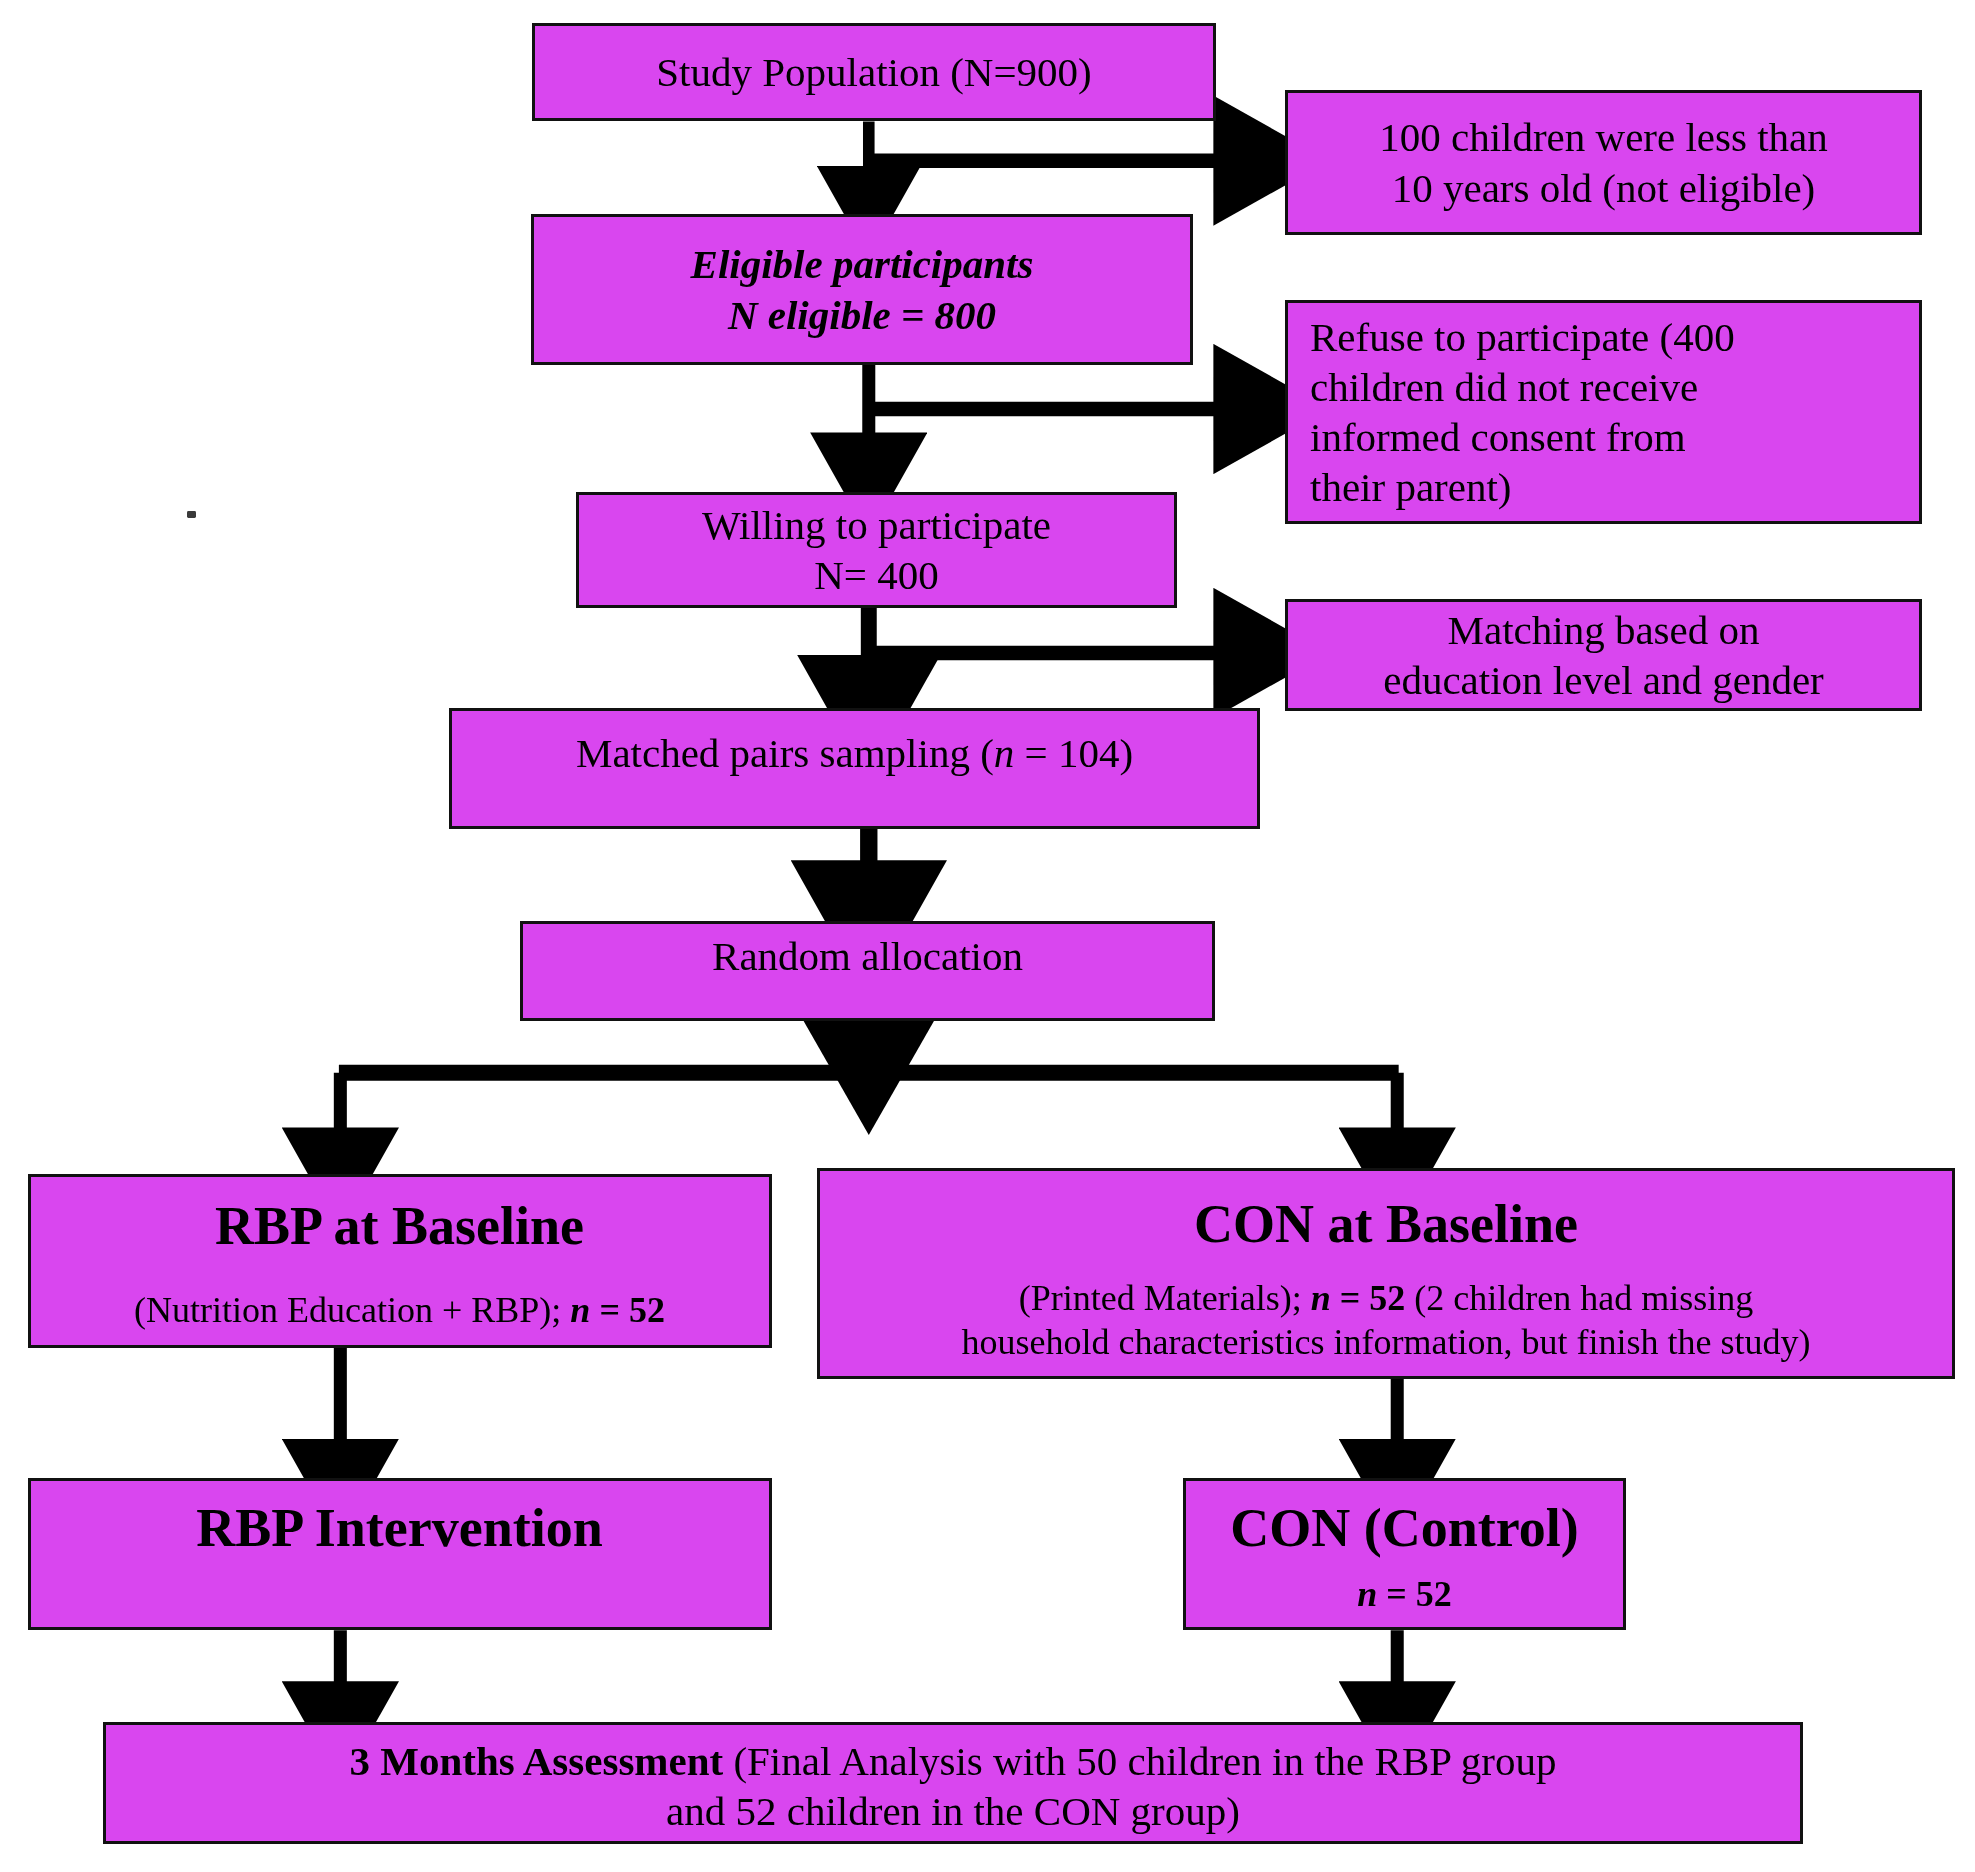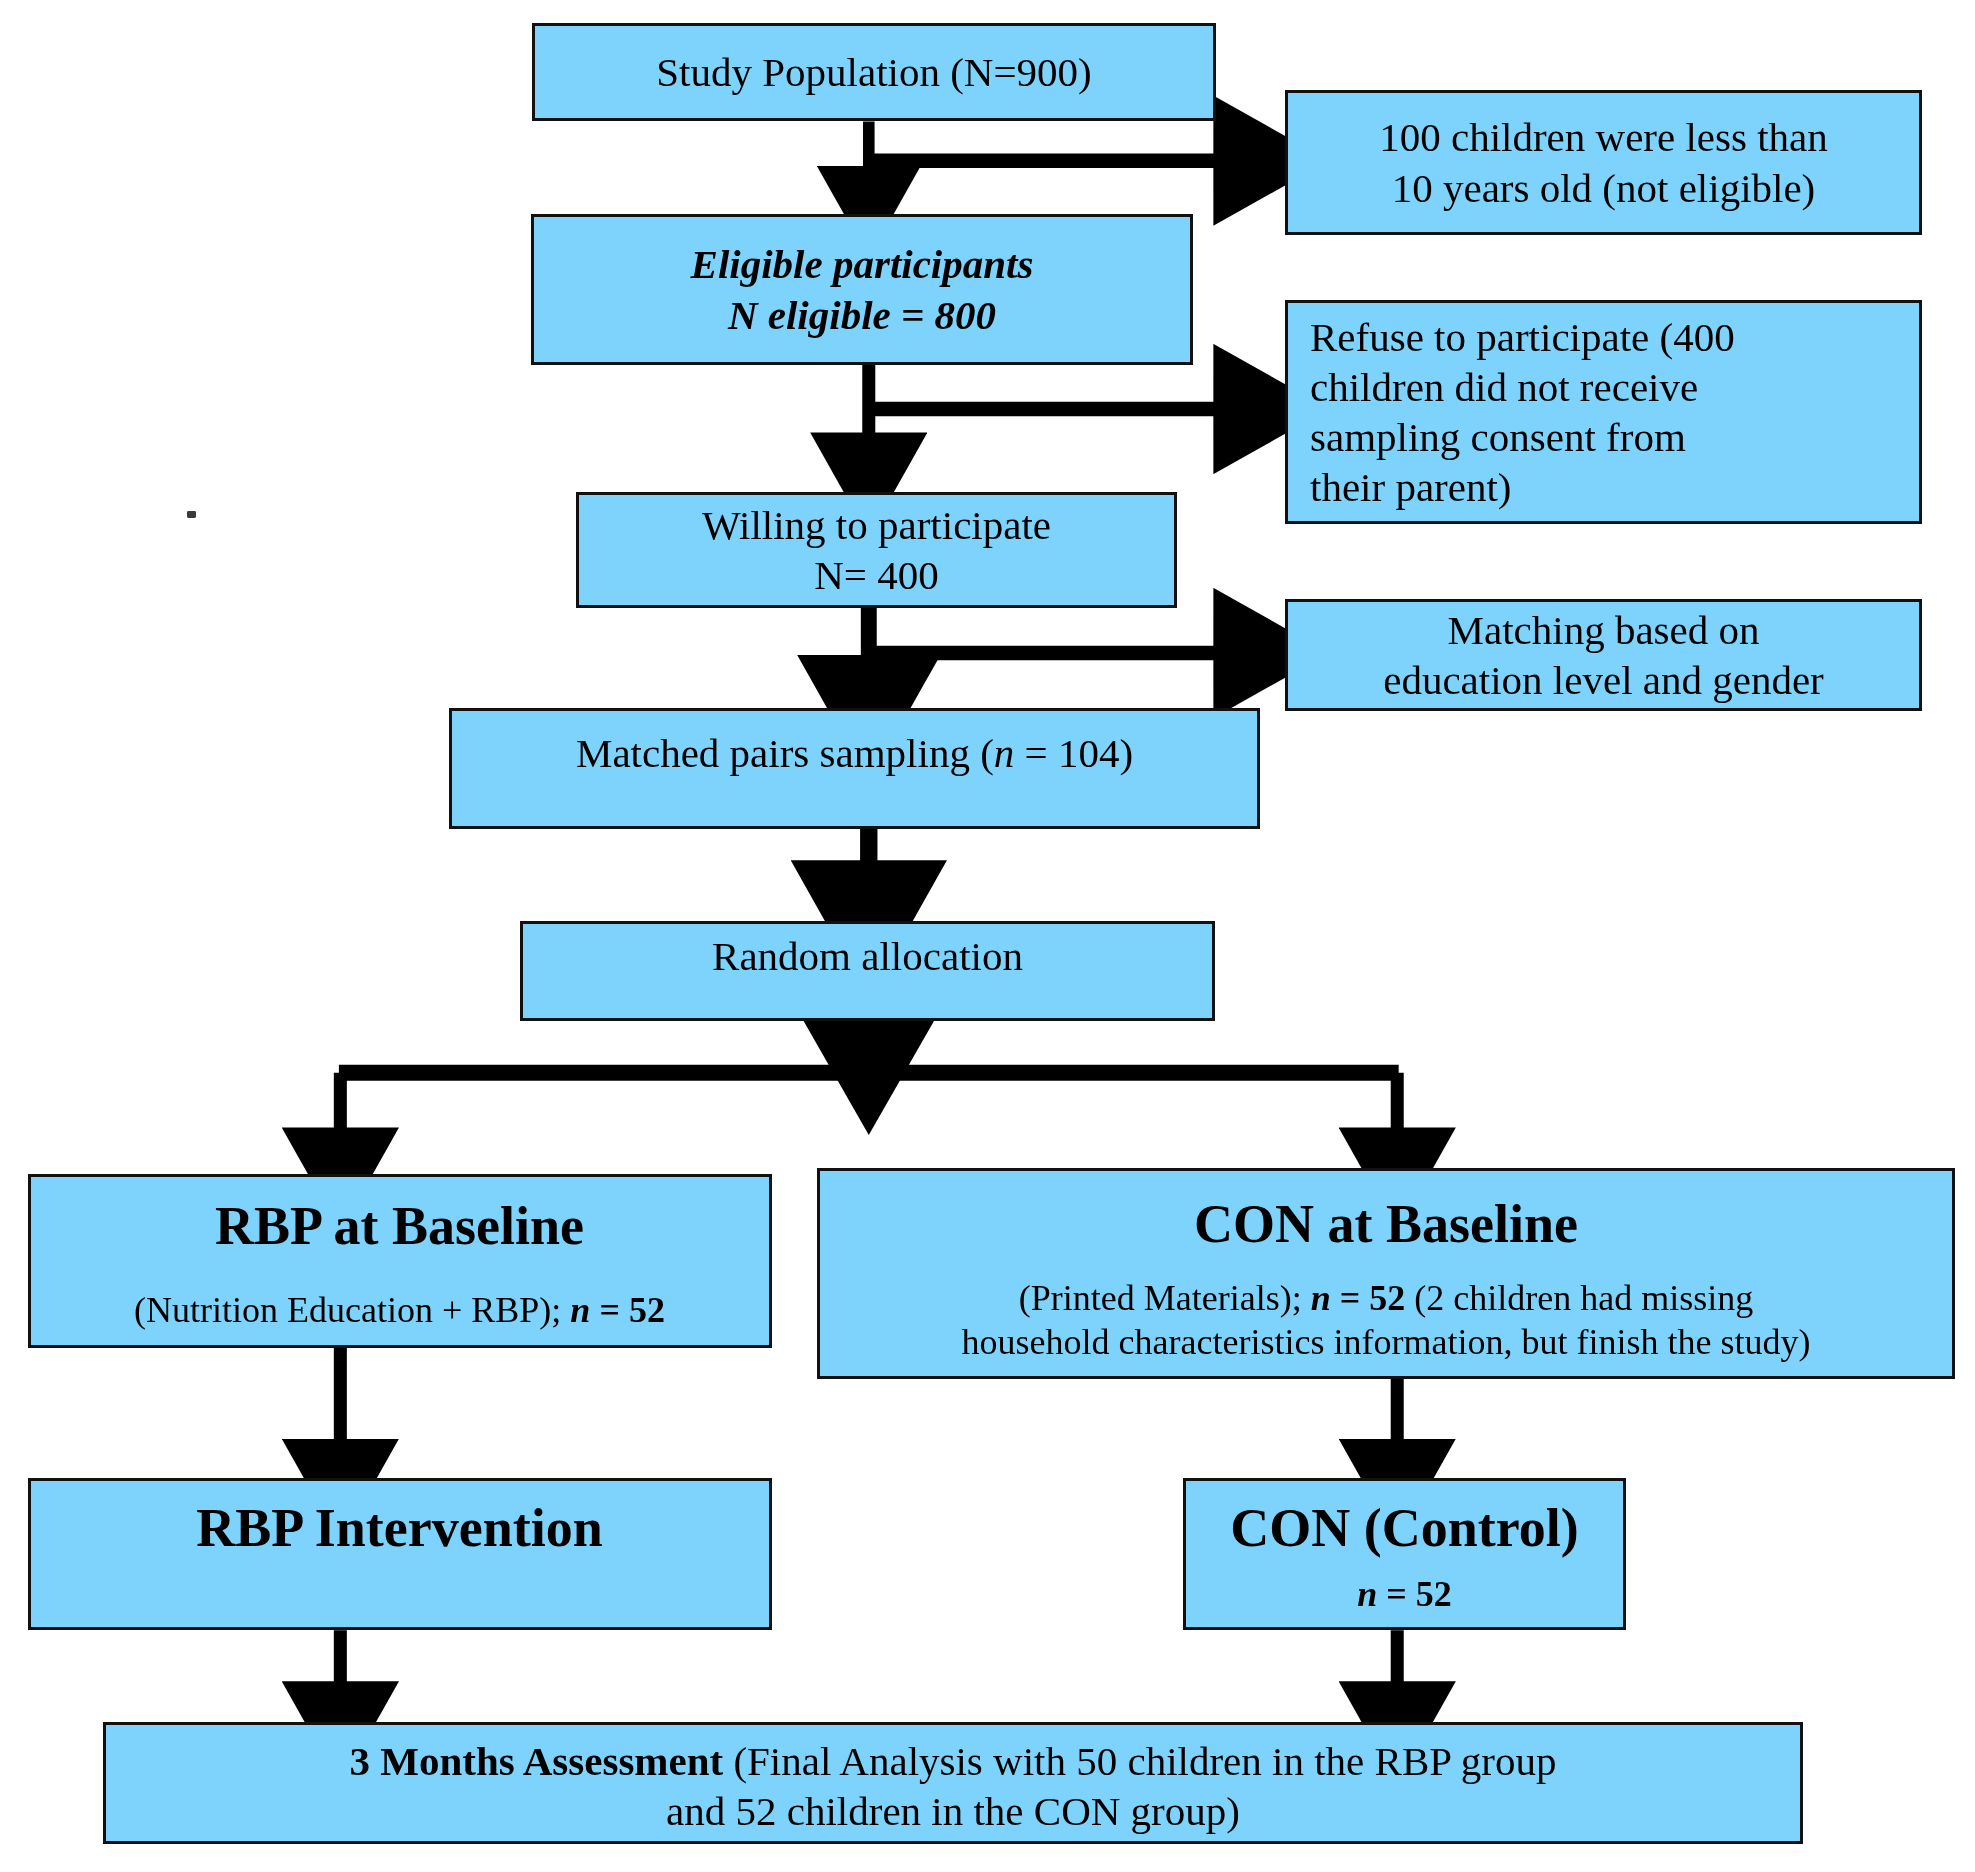--- a/index.html
+++ b/index.html
@@ -16,21 +16,21 @@
     width: 1975px;
     height: 1872px;
     background: #ffffff;
     overflow: hidden;
   }
   
   .fbox {
     position: absolute;
     box-sizing: border-box;
     border: 3.6px solid #111111;
-    background: #7dd3fc;
+    background: #d946ef;
     display: flex;
     flex-direction: column;
     justify-content: center;
     align-items: center;
     text-align: center;
     line-height: 1.22;
     padding: 4.3px 10px;
   }
   .fbox .ln {
     display: block;
@@ -138,21 +138,21 @@
   </div>
 
   <div class="fbox" style="left:531px; top:214px; width:662px; height:151px;">
     <span class="ln sz-reg it bd">Eligible participants</span>
     <span class="ln sz-reg it bd">N eligible = 800</span>
   </div>
 
   <div class="fbox t-left" style="left:1285px; top:300px; width:637px; height:224px; align-items:flex-start; padding-left:22px;">
     <span class="ln sz-reg t-left">Refuse to participate (400</span>
     <span class="ln sz-reg t-left">children did not receive</span>
-    <span class="ln sz-reg t-left">sampling consent from</span>
+    <span class="ln sz-reg t-left">informed consent from</span>
     <span class="ln sz-reg t-left">their parent)</span>
   </div>
 
   <div class="fbox" style="left:576px; top:492px; width:601px; height:116px;">
     <span class="ln sz-reg">Willing to participate</span>
     <span class="ln sz-reg">N= 400</span>
   </div>
 
   <div class="fbox" style="left:1285px; top:599px; width:637px; height:112px;">
     <span class="ln sz-reg">Matching based on</span>

